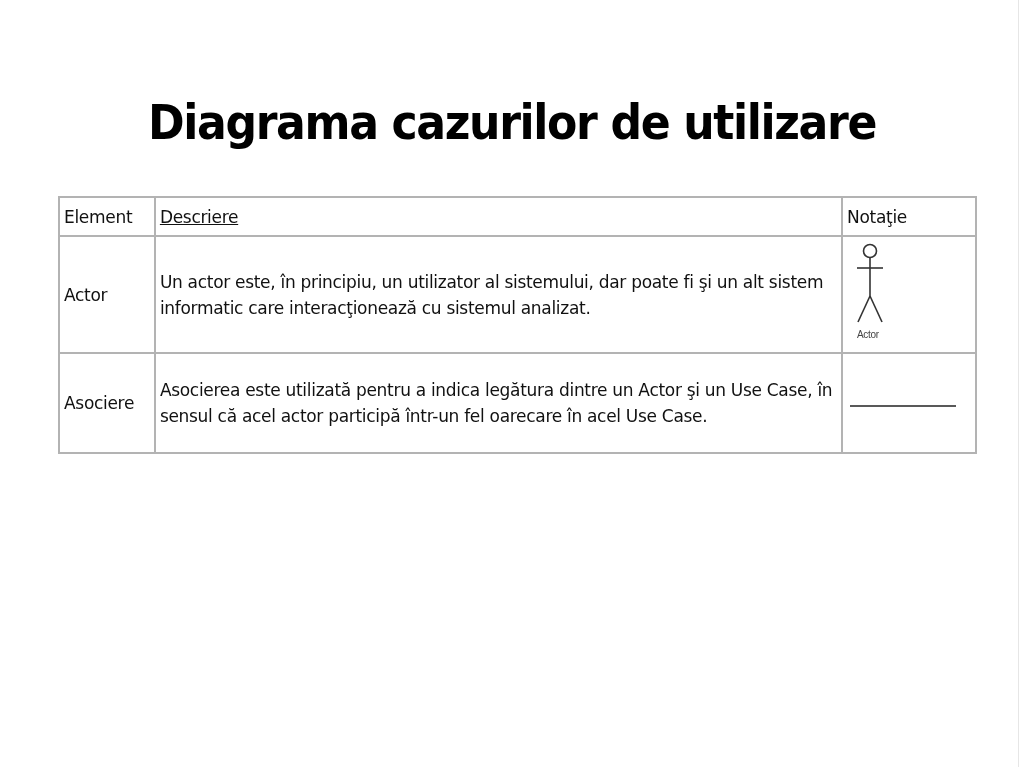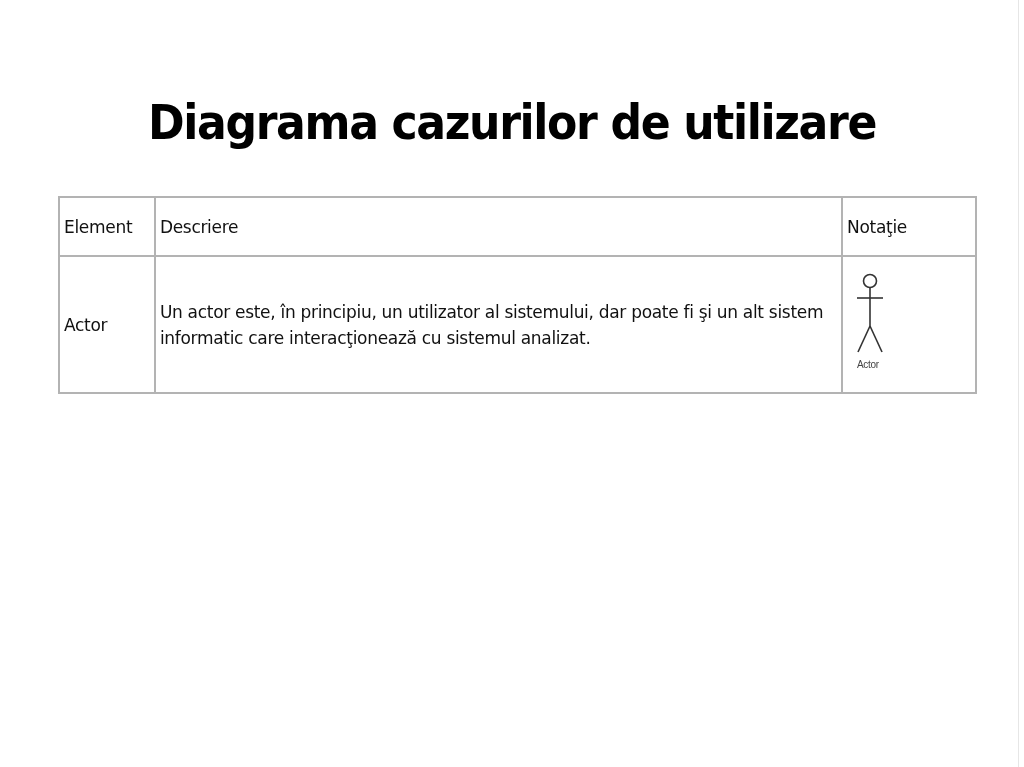--- a/index.html
+++ b/index.html
@@ -13,25 +13,25 @@
     .title {
       position: absolute; left: 0; top: 62px; width: 1024px; text-align: center;
       font-family: "DejaVu Sans", sans-serif; font-weight: bold; font-size: 48px;
       letter-spacing: -1.5px; color: #000; transform: scaleX(0.92);
     }
     table.grid {
       position: absolute; left: 58px; top: 196px; width: 919px; border-collapse: collapse;
       font-family: "DejaVu Sans", sans-serif; font-size: 17px; color: #111;
     }
     table.grid td, table.grid th {
-      border: 2px solid #b3b3b3; padding: 12px 4px; vertical-align: middle; text-align: left;
+      border: 2px solid #b3b3b3; padding: 2px 4px; vertical-align: middle; text-align: left;
       font-weight: normal; line-height: 26px; letter-spacing: -0.3px;
     }
     .col-el { width: 86px; }
-    .col-desc { width: 681px; }
+    .col-desc { width: 681px; text-decoration: underline; }
     .col-not { width: 124px; }
     tr.head td { height: 33px; }
     tr.r-actor td { height: 111px; }
     tr.r-usecase td { height: 91px; }
     tr.r-assoc td { height: 94px; }
     .note-cell { padding: 0 !important; position: relative; }
     .note-cell svg { display: block; }
   </style>
 </head>
 <body>
@@ -59,14 +59,23 @@
           <line x1="14" y1="29" x2="40" y2="29"></line>
           <line x1="27" y1="57" x2="15" y2="83"></line>
           <line x1="27" y1="57" x2="39" y2="83"></line>
         </g>
         <text x="14" y="99" font-family="Liberation Sans, sans-serif" font-size="10" fill="#444">Actor</text>
       </svg>
     </td>
   </tr>
 
 
+  <tr class="r-assoc">
+    <td>Asociere</td>
+    <td>Asocierea este utilizată pentru a indica legătura dintre un Actor şi un Use Case, în sensul că acel actor participă într-un fel oarecare în acel Use Case.</td>
+    <td class="note-cell">
+      <svg width="124" height="94" viewBox="0 0 124 94">
+        <line x1="7" y1="50" x2="113" y2="50" stroke="#222" stroke-width="1.6"></line>
+      </svg>
+    </td>
+  </tr>
 </tbody>
   </table>
 
 </body></html>

